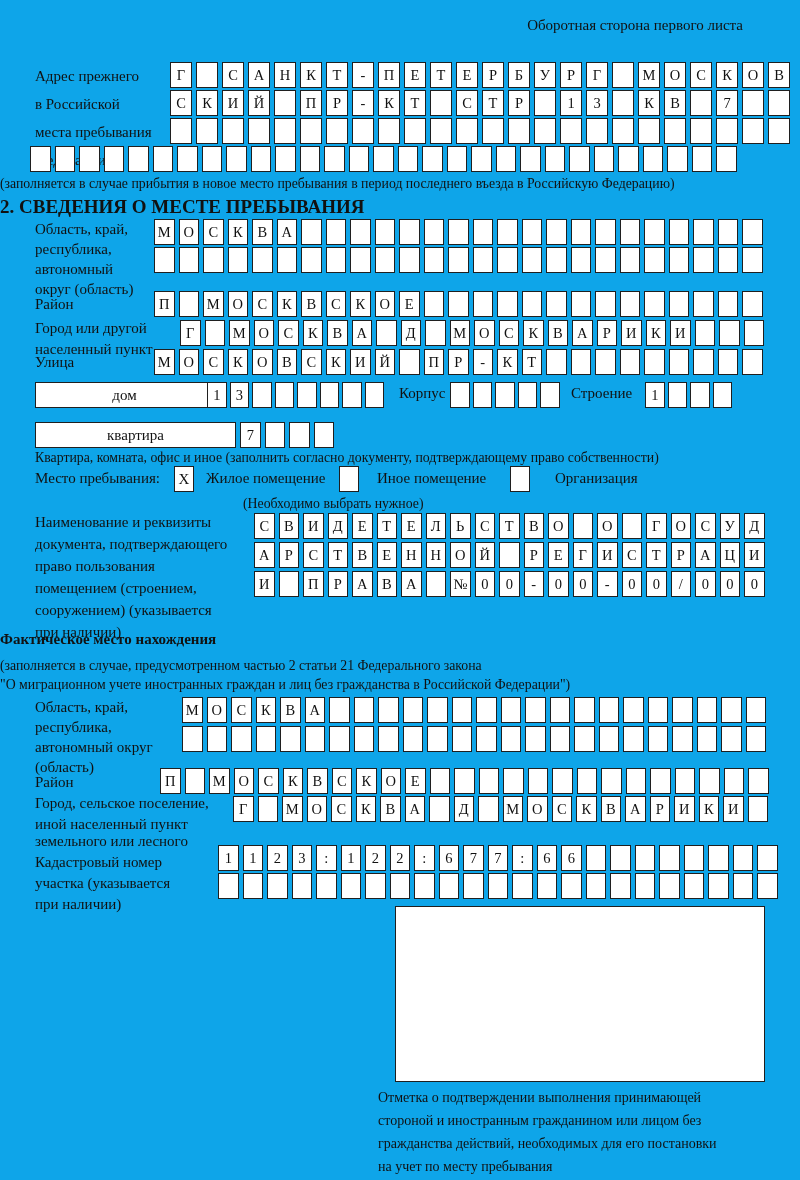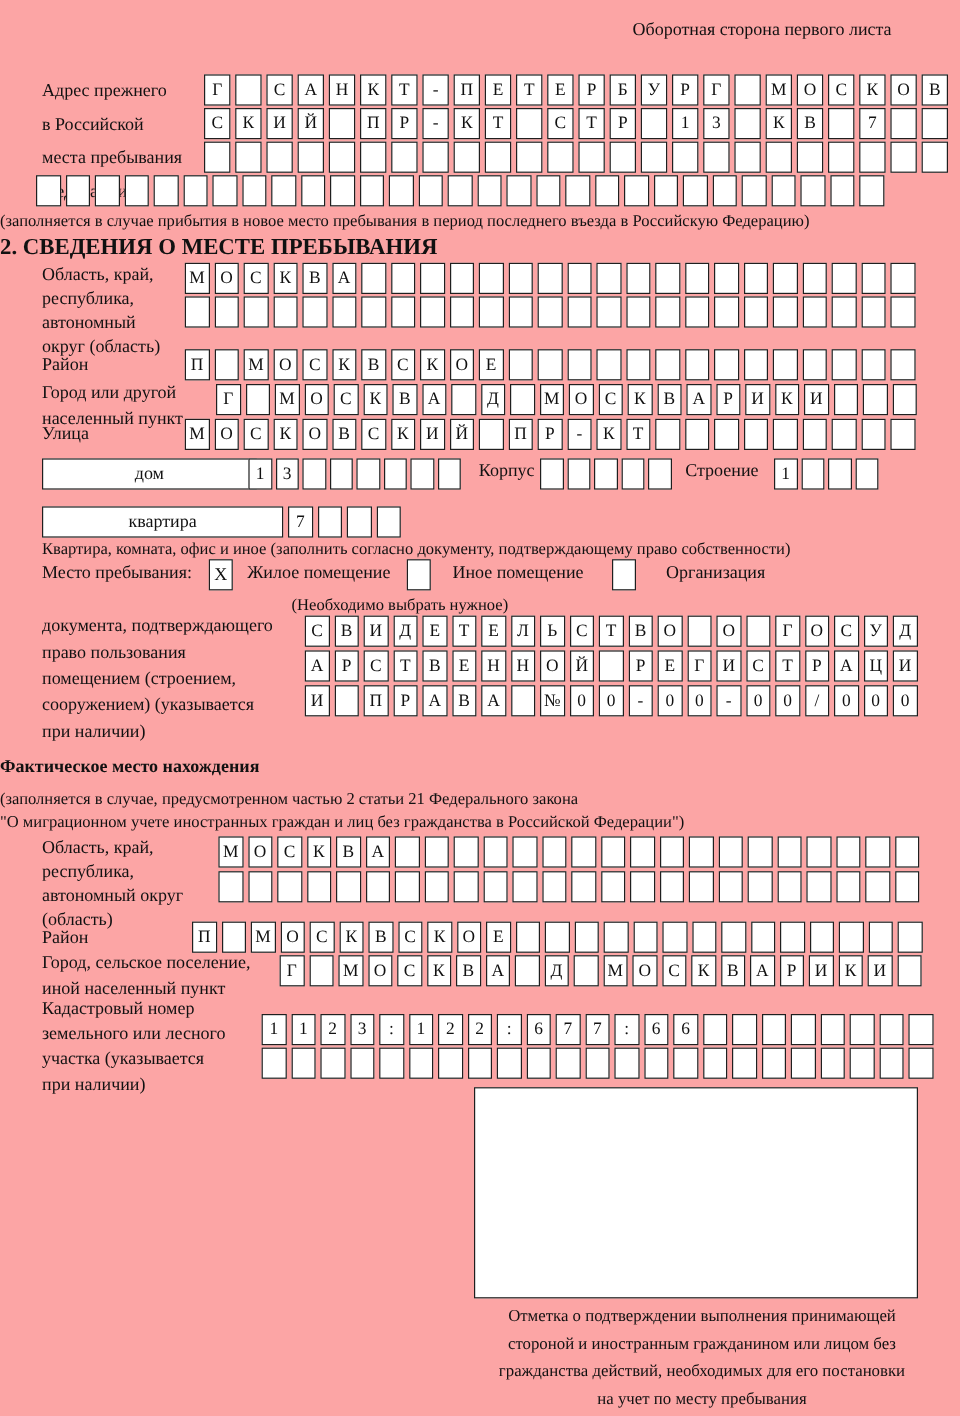--- a/index.html
+++ b/index.html
@@ -1,19 +1,19 @@
 <!DOCTYPE html>
 <html><head>
 <meta charset="utf-8">
 <title>Форма — оборотная сторона первого листа</title>
 <style>
   *{box-sizing:border-box;margin:0;padding:0}
   html,body{background:#fff}
   body{font-family:"Liberation Serif","DejaVu Serif",serif;color:#111}
-  .page{position:relative;width:800px;height:1180px;background:#fca5a5;overflow:hidden}
+  .page{position:relative;width:800px;height:1180px;background:#0ea5e9;overflow:hidden}
   .abs{position:absolute}
   .cells{display:flex;gap:4px}
   .cell{flex:none;width:20.5px;height:26px;border:1.6px solid #1f1f1f;display:flex;align-items:center;justify-content:center;font-size:14.5px;line-height:1;background:#fff}
   .cells.w22 .cell{width:22px}
   .cells.w19{gap:3px}
   .cells.w19 .cell{width:19.5px}
   .lbl{font-size:15px;line-height:20px}
   .lbl.lh28{line-height:28px}
   .lbl.lh22{line-height:22px}
   .lbl.lh21{line-height:21px}
@@ -77,21 +77,21 @@
   #region2-row2{left:182px;top:726px}
   #district2-label{left:35px;top:772px}
   #district2-row{left:160px;top:768px}
   #city2-label{left:35px;top:793px;width:200px}
   #city2-row{left:233px;top:796px}
   #cad-label{left:35px;top:831px;width:185px}
   #cad-row1{left:218px;top:845px}
   #cad-row2{left:218px;top:873px}
 
   #stamp-box{left:395px;top:906px;width:370px;height:176px;border:1.8px solid #1f1f1f;background:#fff}
-  #stamp-caption{left:378px;top:1086px;width:414px;text-align:center;font-size:14px;line-height:23px}
+  #stamp-caption{left:378px;top:1086px;width:414px;font-size:14px;line-height:23px}
 </style>
 </head>
 <body>
 
 <div class="page">
 
   <div class="abs" id="page-note">Оборотная сторона первого листа</div>
 
   <div class="abs lbl lh28" id="prev-label">
       <div>Адрес прежнего</div>
@@ -407,20 +407,21 @@
       <span></span>
     </div>
   <div class="abs inline-lbl" id="optlbl2">Иное помещение</div>
   <div class="abs chk" id="chk3">
       <span></span>
     </div>
   <div class="abs inline-lbl" id="optlbl3">Организация</div>
   <div class="abs cap" id="stay-caption">(Необходимо выбрать нужное)</div>
 
   <div class="abs lbl lh22" id="doc-label">
+      <div>Наименование и реквизиты</div>
       <div>документа, подтверждающего</div>
       <div>право пользования</div>
       <div>помещением (строением,</div>
       <div>сооружением) (указывается</div>
       <div>при наличии)</div>
     </div>
   <div class="abs cells" id="doc-row1">
       <div class="cell">С</div>
       <div class="cell">В</div>
       <div class="cell">И</div>
@@ -605,22 +606,22 @@
       <div class="cell">В</div>
       <div class="cell">А</div>
       <div class="cell">Р</div>
       <div class="cell">И</div>
       <div class="cell">К</div>
       <div class="cell">И</div>
       <div class="cell"></div>
     </div>
 
   <div class="abs lbl lh21" id="cad-label">
+      <div>земельного или лесного</div>
       <div>Кадастровый номер</div>
-      <div>земельного или лесного</div>
       <div>участка (указывается</div>
       <div>при наличии)</div>
     </div>
   <div class="abs cells" id="cad-row1">
       <div class="cell">1</div>
       <div class="cell">1</div>
       <div class="cell">2</div>
       <div class="cell">3</div>
       <div class="cell">:</div>
       <div class="cell">1</div>

